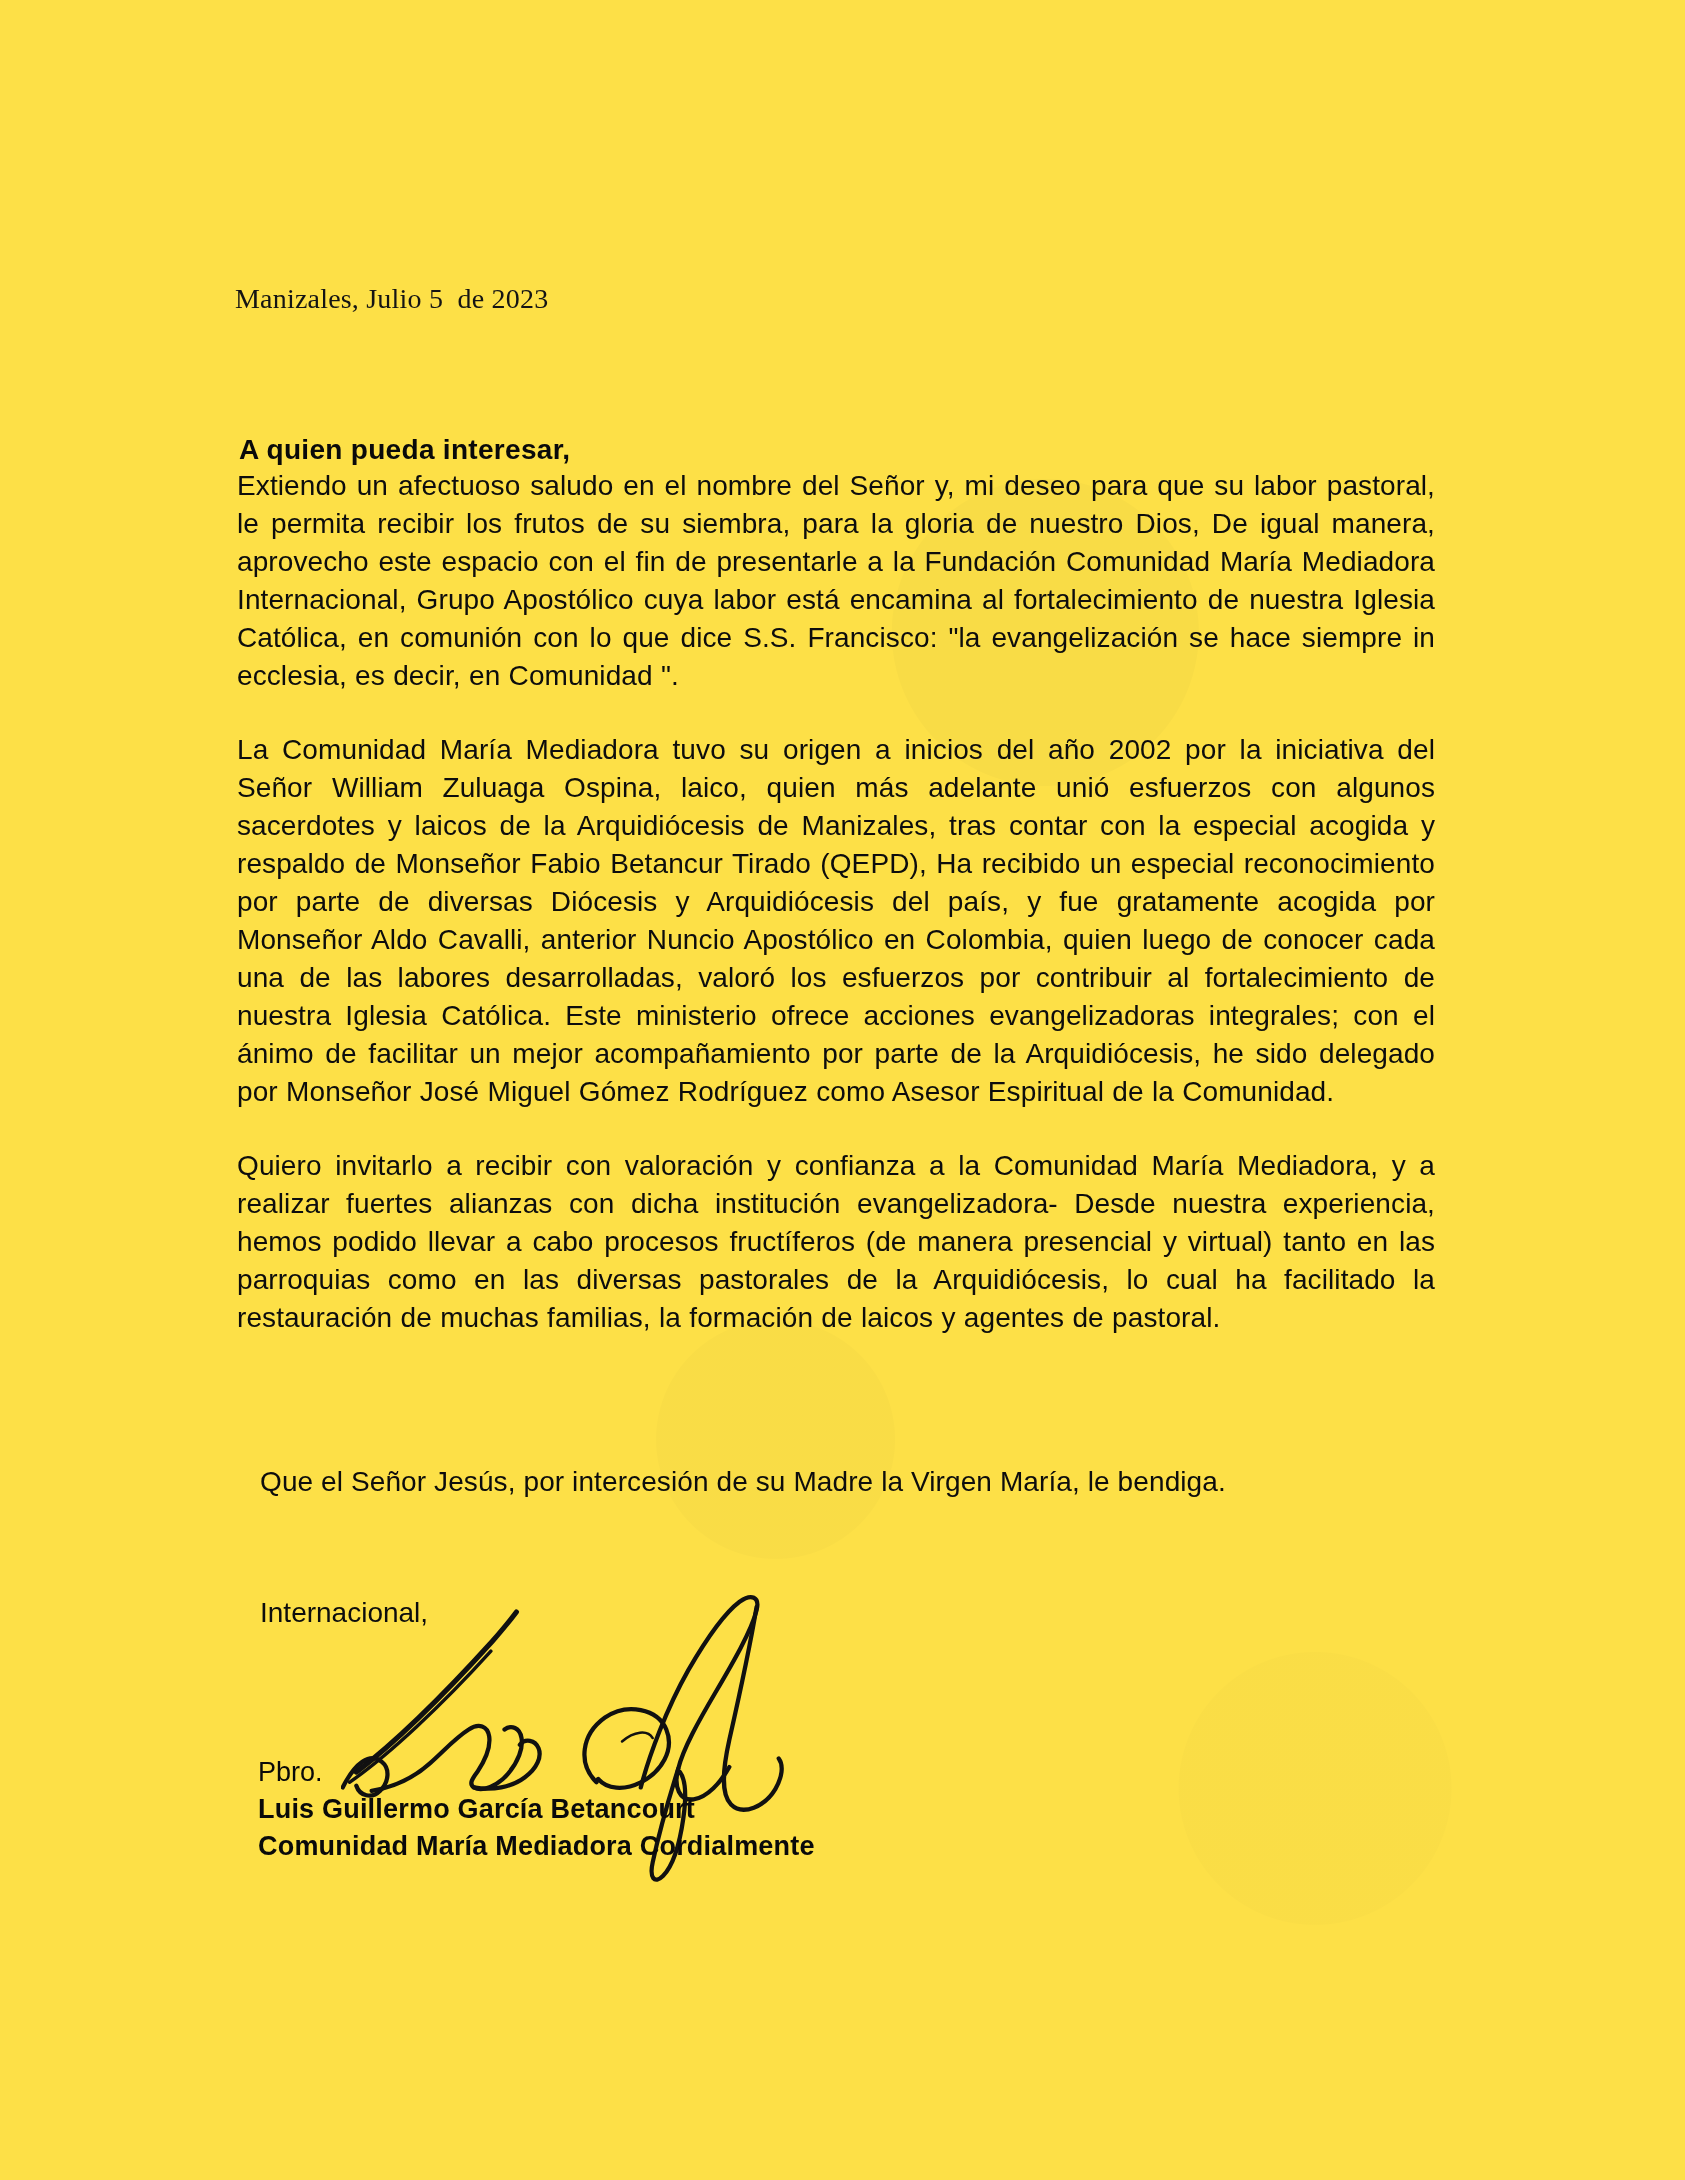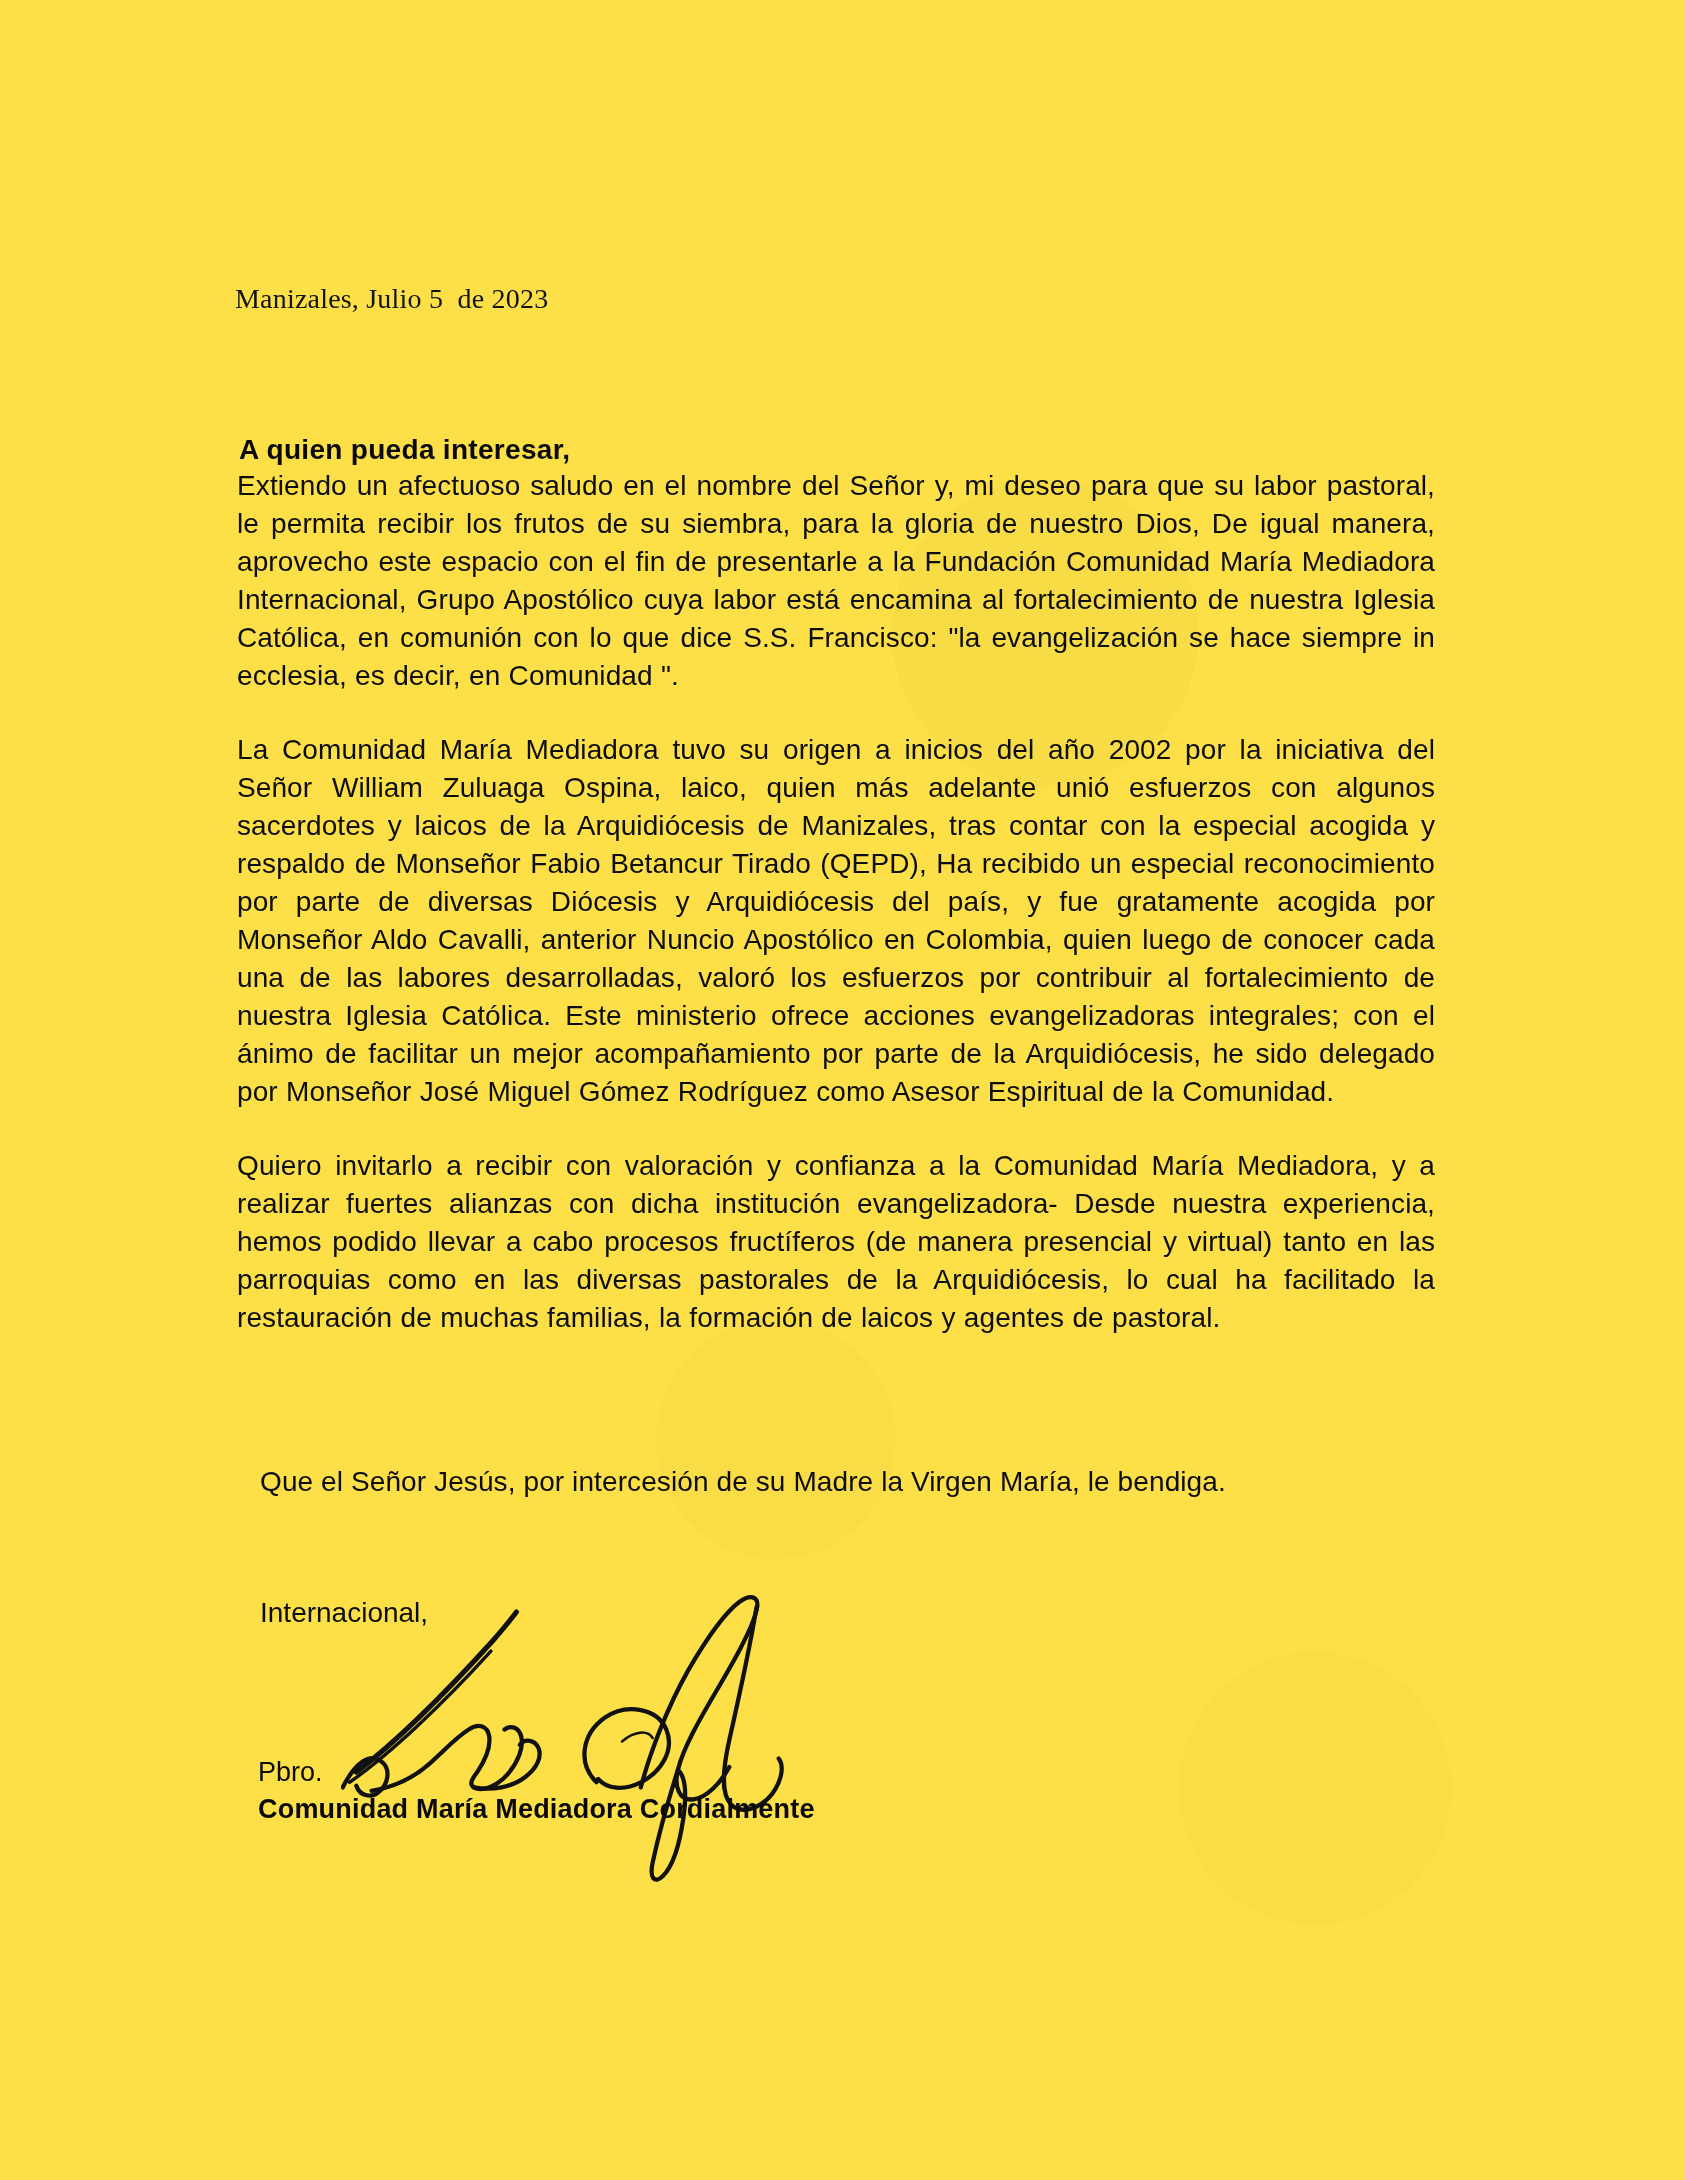--- a/index.html
+++ b/index.html
@@ -162,17 +162,18 @@
       <path d="M488 56 C 480 104, 466 168, 456 212 C 448 248, 446 276, 458 288
                C 472 302, 498 290, 510 270 C 518 256, 520 242, 514 234" stroke-width="5" fill="none"></path>
 
       <path d="M396 246 C 384 284, 372 328, 366 356 C 362 374, 368 382, 378 372
                C 390 360, 398 332, 402 304 C 406 276, 404 258, 398 250" stroke-width="5" fill="none"></path>
     </svg>
   </div>
 
   <div class="signer-block">
     <div class="light">Pbro.</div>
+    <div class="strong">Luis Guillermo García Betancourt</div>
     <div class="strong">Comunidad María Mediadora Cordialmente</div>
   </div>
 
 </div>
 
 
 </body></html>

